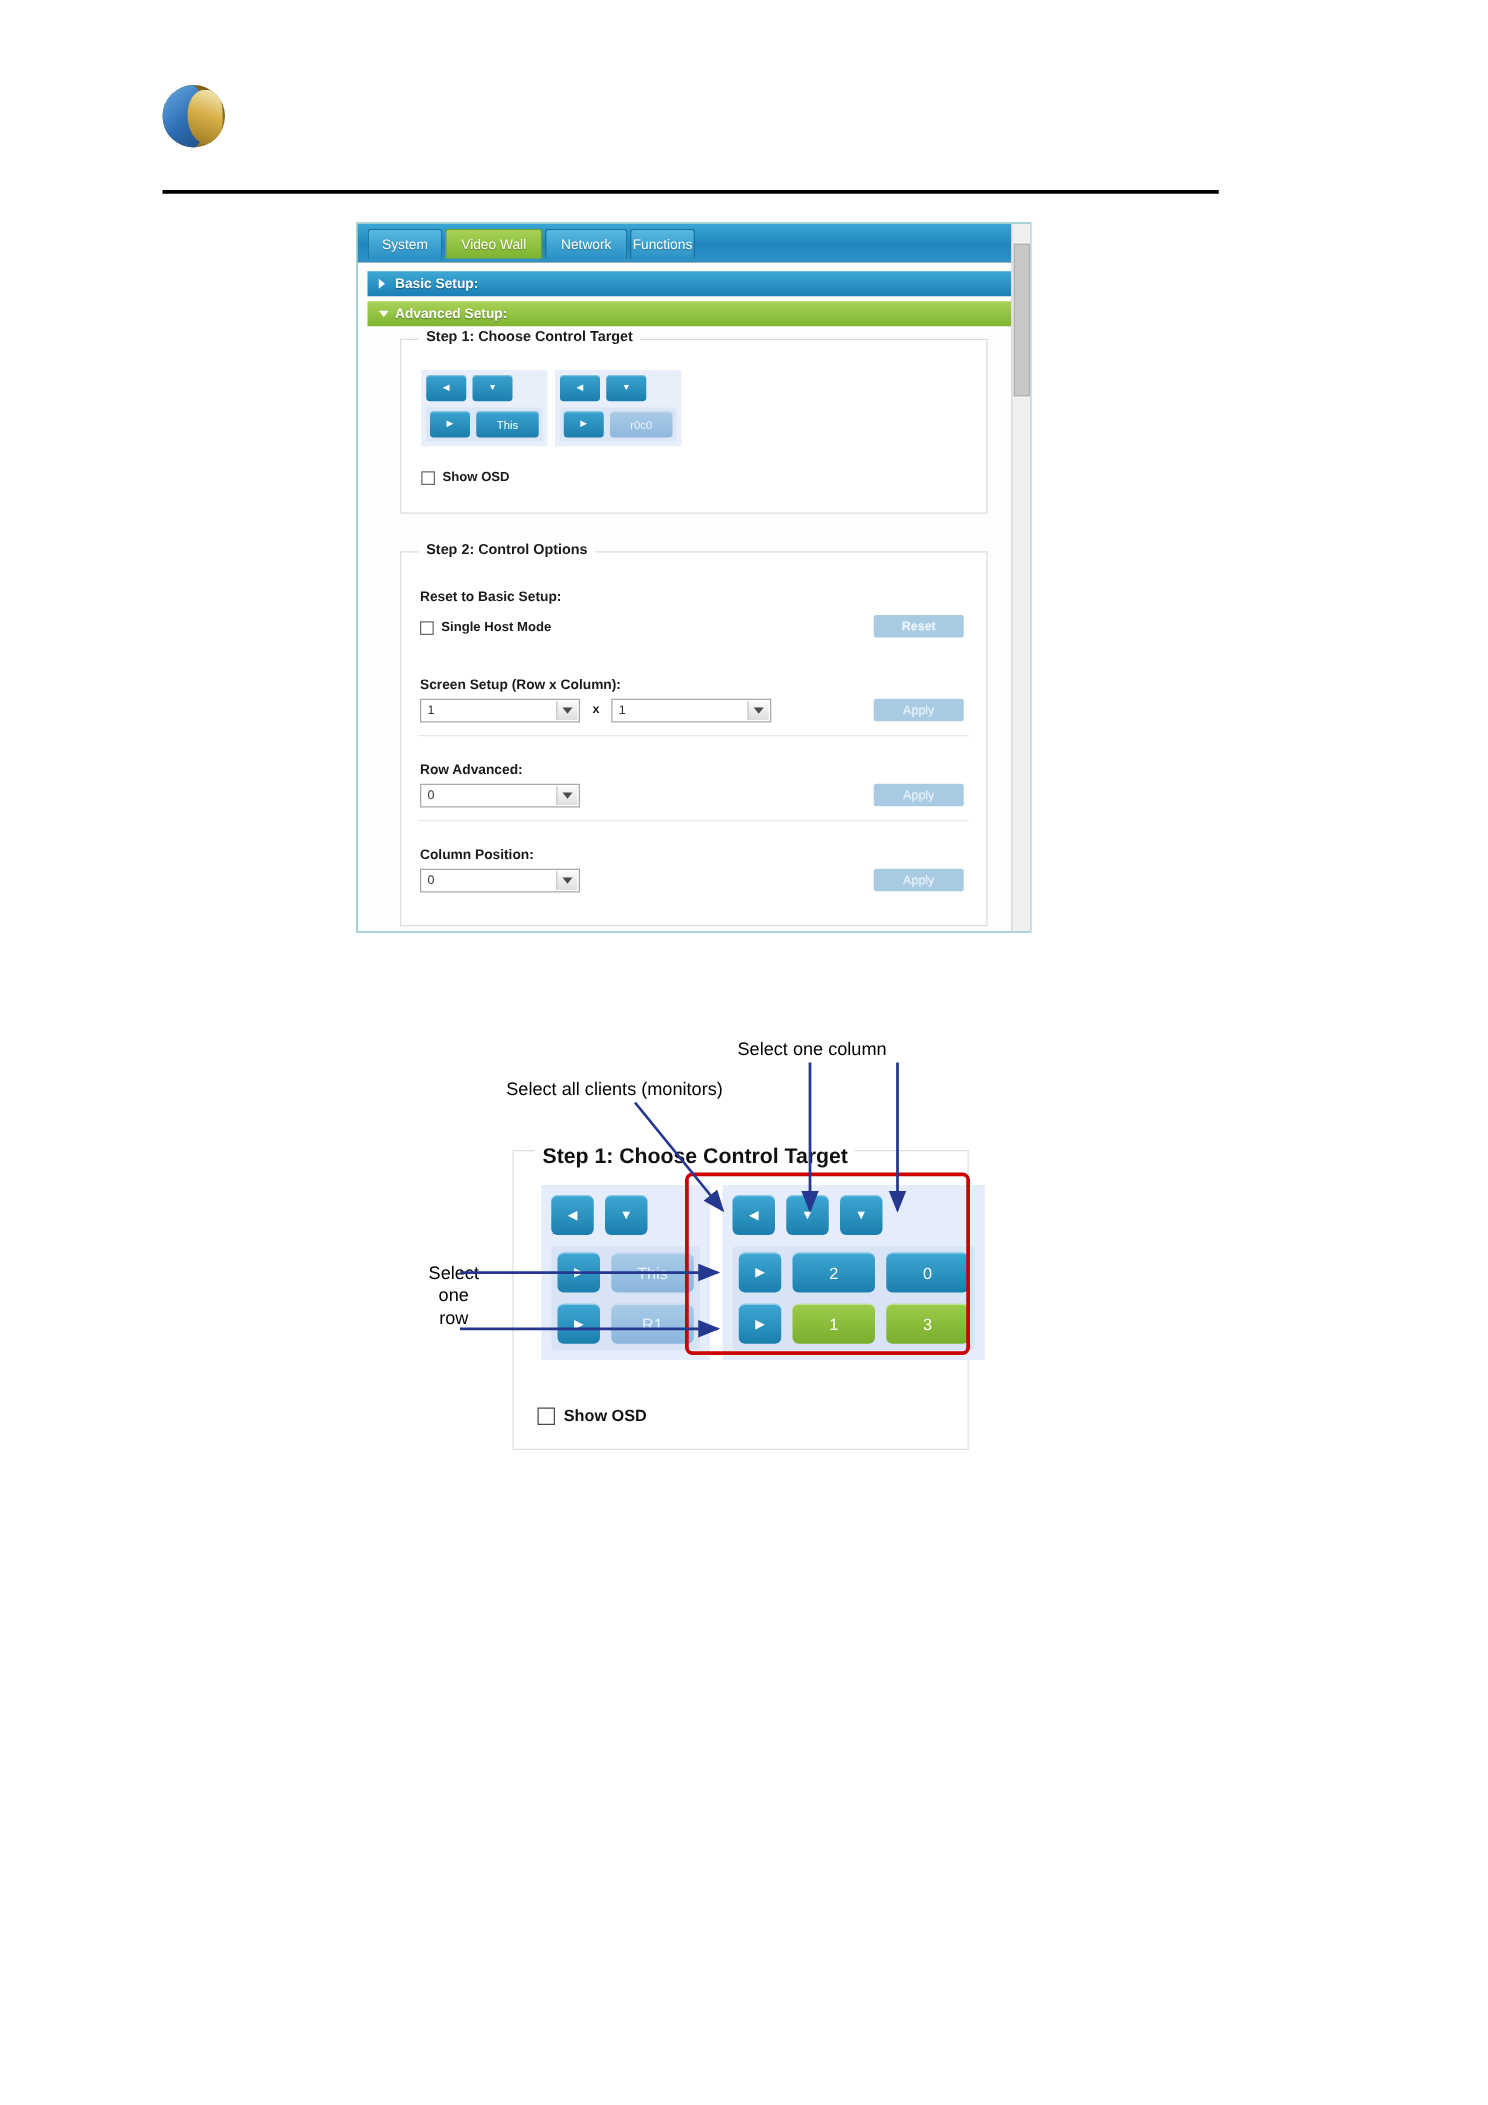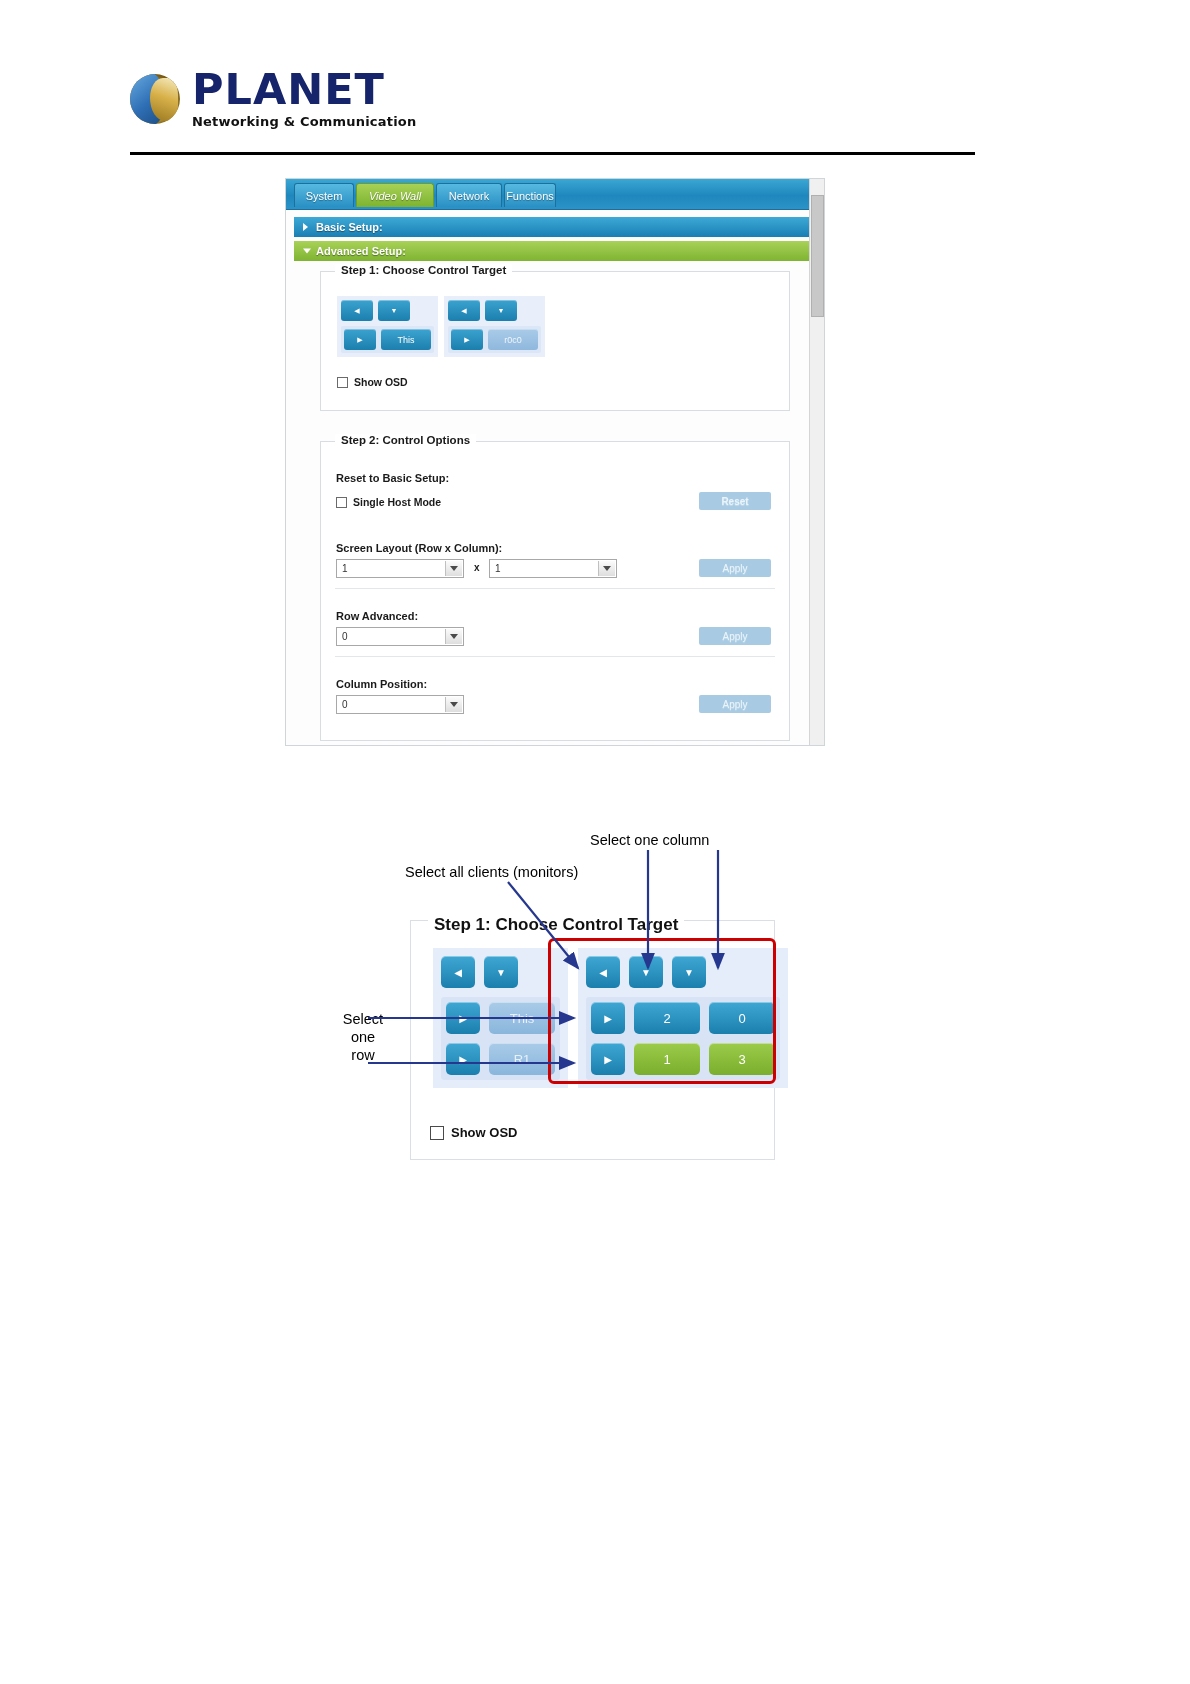--- a/index.html
+++ b/index.html
@@ -57,21 +57,21 @@
   }
   .tab{
     position:absolute;top:4px;height:24px;box-sizing:border-box;
     font-size:11px;color:#ffffff;
     display:flex;align-items:center;justify-content:center;
     border:1px solid #1d6f9c;border-bottom:none;
     border-radius:3px 3px 0 0;
     text-shadow:0 1px 1px rgba(0,0,0,.35);
   }
   .tab.blue{background:linear-gradient(180deg,#57b9e0 0%,#2a90c4 100%);}
-  .tab.green{background:linear-gradient(180deg,#a7d156 0%,#7db32f 100%);border-color:#6d9e28;color:#ffffff;font-style:italic;}
+  .tab.green{background:linear-gradient(180deg,#a7d156 0%,#7db32f 100%);border-color:#6d9e28;color:#ffffff;}
   .tab-system{left:8px;width:60px;}
   .tab-videowall{left:70px;width:78px;}
   .tab-network{left:150px;width:66px;}
   .tab-functions{left:218px;width:52px;}
 
   .acc{
     position:absolute;left:8px;width:515px;height:20px;
     display:flex;align-items:center;
     font-size:11px;font-weight:bold;color:#ffffff;
     text-shadow:0 1px 1px rgba(0,0,0,.4);
@@ -183,24 +183,20 @@
   .anno-col{left:260px;top:12px;}
   .anno-all{left:75px;top:44px;}
   .anno-row{left:0px;top:190px;width:66px;text-align:center;line-height:1.25;}
   svg.arrows{position:absolute;left:0;top:0;width:520px;height:360px;overflow:visible;z-index:5;}
 </style>
 </head>
 <body>
 
 <div class="logo-wrap">
   <div class="logo-globe"></div>
-  <div class="logo-text">
-    <div class="logo-planet">PLANET</div>
-    <div class="logo-sub">Networking &amp; Communication</div>
-  </div>
 </div>
 <div class="hr-rule"></div>
 
 <div class="panel">
   <div class="panel-inner">
 
     <div class="tabbar">
       <div class="tab blue tab-system">System</div>
       <div class="tab green tab-videowall">Video Wall</div>
       <div class="tab blue tab-network">Network</div>
@@ -264,21 +260,21 @@
       <div class="legend">Step 2: Control Options</div>
 
       <div class="lbl" style="left:15px;top:30px;">Reset to Basic Setup:</div>
 
       <div class="chk-row" style="left:15px;top:54px;">
         <span class="chk"></span>
         <span>Single Host Mode</span>
       </div>
       <div class="btn" style="left:378px;top:50px;font-weight:bold;">Reset</div>
 
-      <div class="lbl" style="left:15px;top:100px;">Screen Layout (Row x Column):</div>
+      <div class="lbl" style="left:15px;top:100px;">Screen Setup (Row x Column):</div>
       <div class="sel" style="left:15px;top:117px;width:128px;">
         <span>1</span>
         <span class="arrowbox">
             <i></i>
           </span>
       </div>
       <div class="xsep" style="left:153px;top:120px;">x</div>
       <div class="sel" style="left:168px;top:117px;width:128px;">
         <span>1</span>
         <span class="arrowbox">

